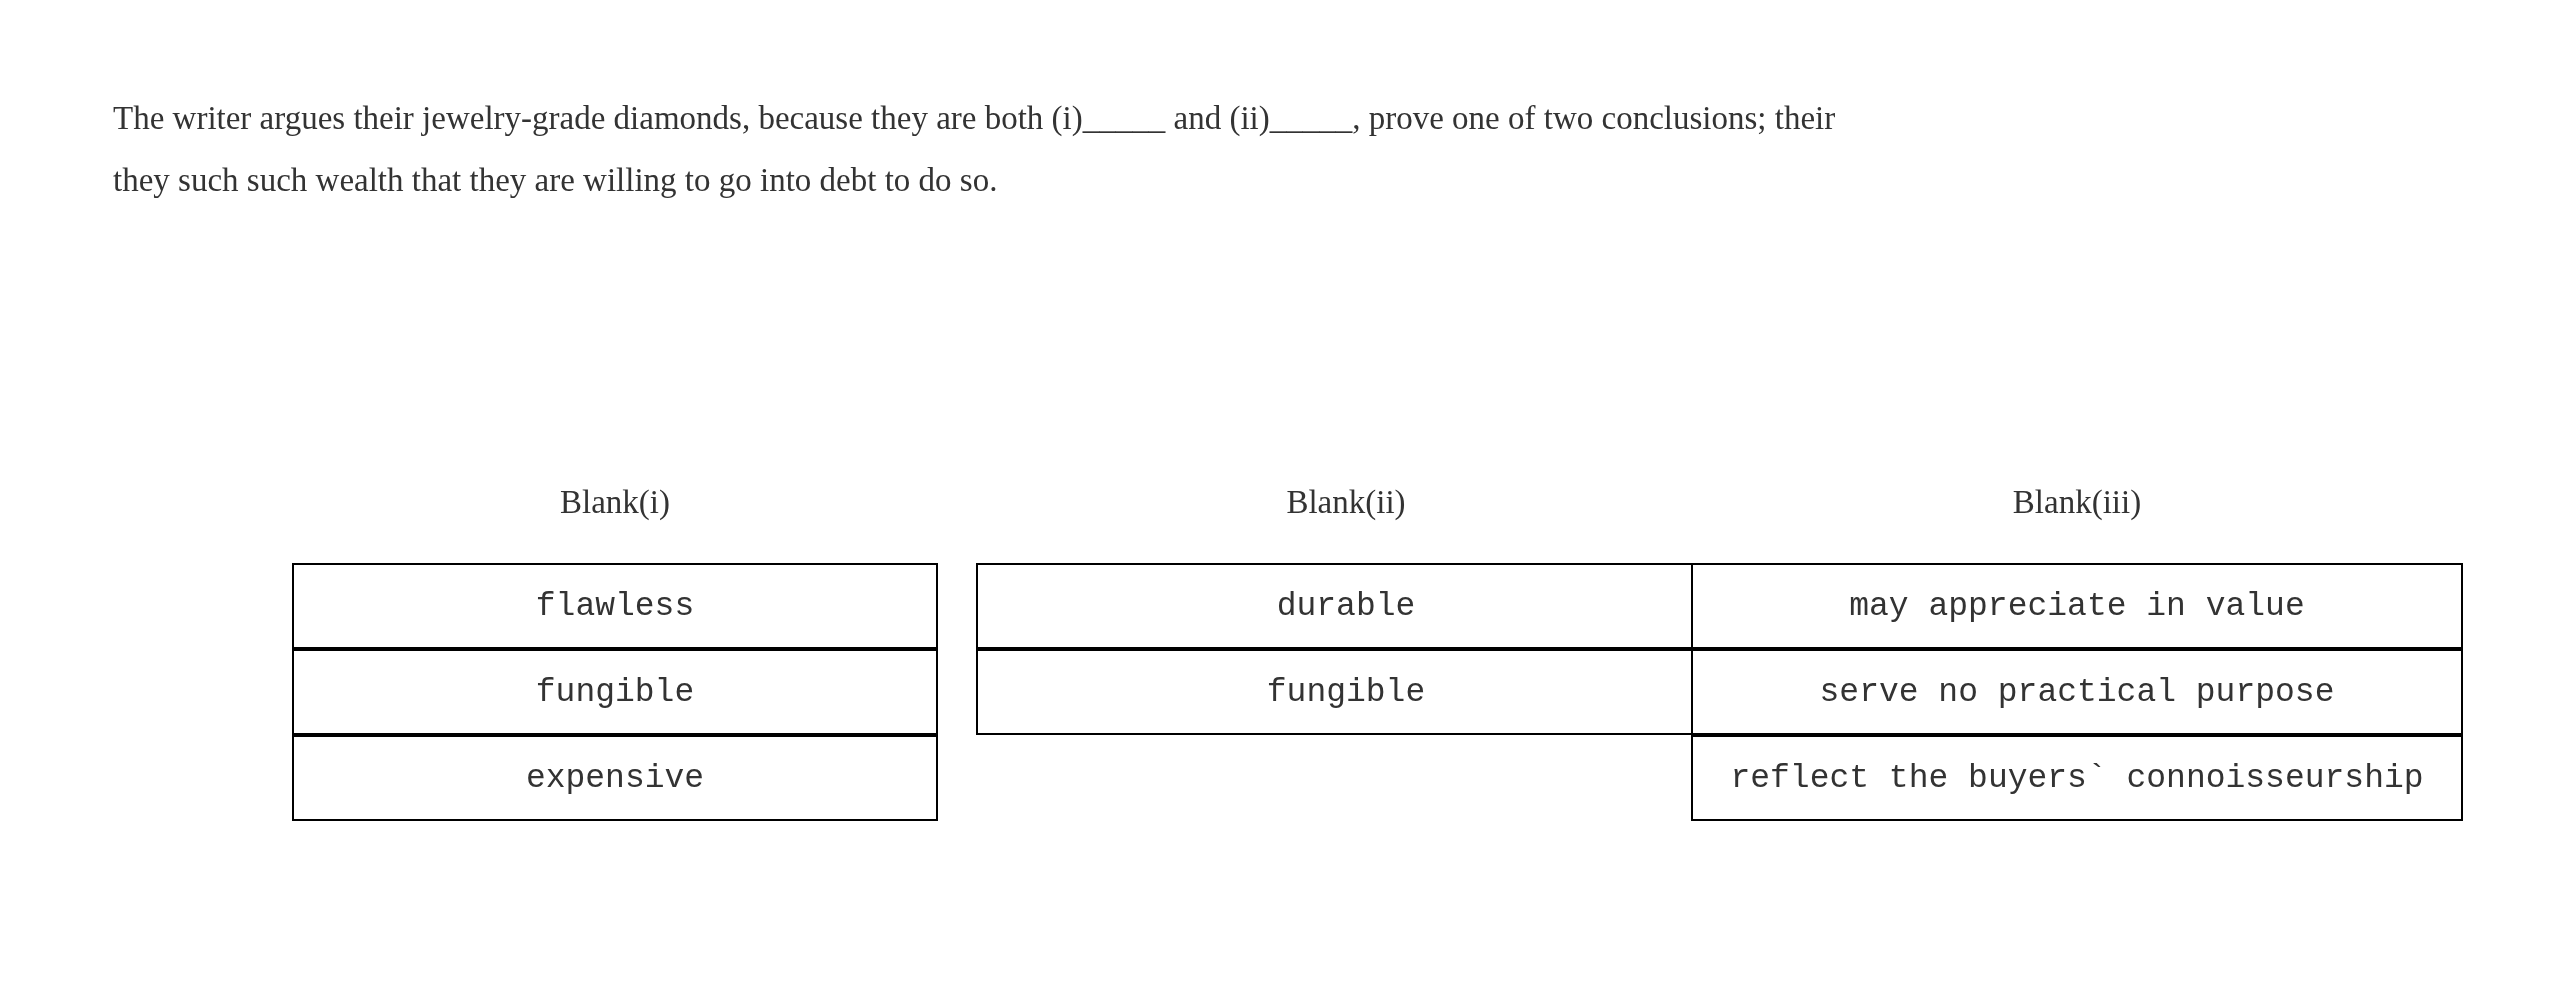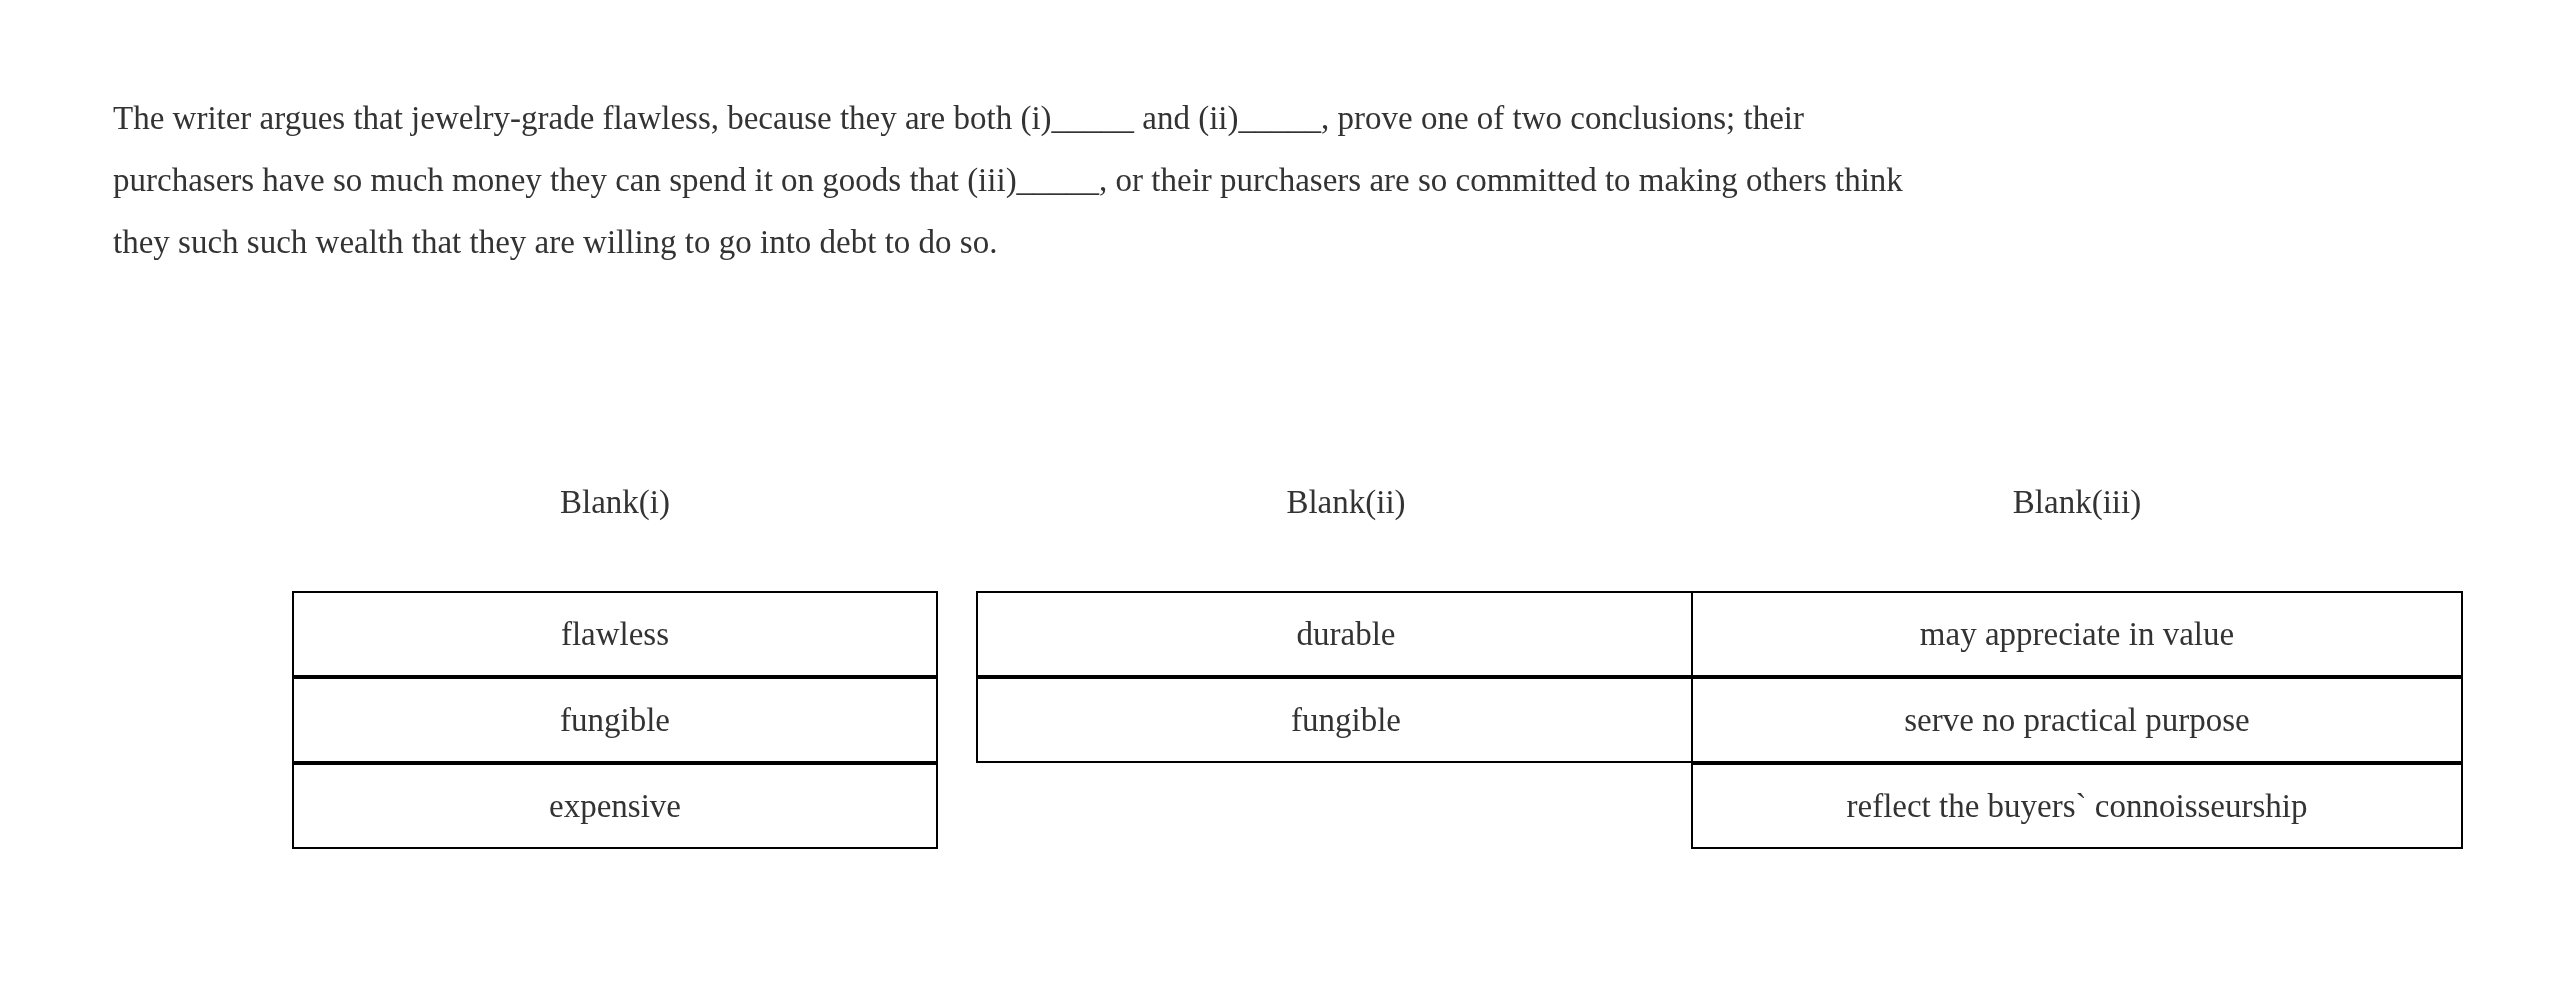--- a/index.html
+++ b/index.html
@@ -34,23 +34,24 @@
     position: absolute;
     top: 482px;
   }
   .col-header {
     font-size: 33px;
     line-height: 41px;
     text-align: center;
     color: #333333;
   }
   .options-table {
-    margin-top: 68px;
+    margin-top: 40px;
     border: 2.6px solid #000000;
     background: #ef4444;
+    font-family: Liberation Mono, monospace;
   }
   .option-cell {
     height: 82px;
     display: flex;
     align-items: center;
     justify-content: center;
     font-size: 33px;
     color: #333333;
     cursor: pointer;
     background: #ffffff;
@@ -60,22 +61,21 @@
   }
 
   #col-1 { left: 268px;  width: 646px; padding-left: 24px; }
   #col-2 { left: 976px; width: 740px; }
   #col-3 { left: 1691px; width: 772px; }
 </style>
 </head>
 <body>
 
 <div class="passage">
-  <div class="line">The writer argues that jewelry-grade flawless, because they are both (i)_____ and (ii)_____, prove one of two conclusions; their</div>
-  <div class="line">purchasers have so much money they can spend it on goods that (iii)_____, or their purchasers are so committed to making others think</div>
+  <div class="line">The writer argues their jewelry-grade diamonds, because they are both (i)_____ and (ii)_____, prove one of two conclusions; their</div>
   <div class="line">they such such wealth that they are willing to go into debt to do so.</div>
 </div>
 
 <section class="blank-col" id="col-1">
   <div class="col-header">Blank(i)</div>
   <div class="options-table">
     <div class="option-cell">flawless</div>
     <div class="option-cell">fungible</div>
     <div class="option-cell">expensive</div>
   </div>

